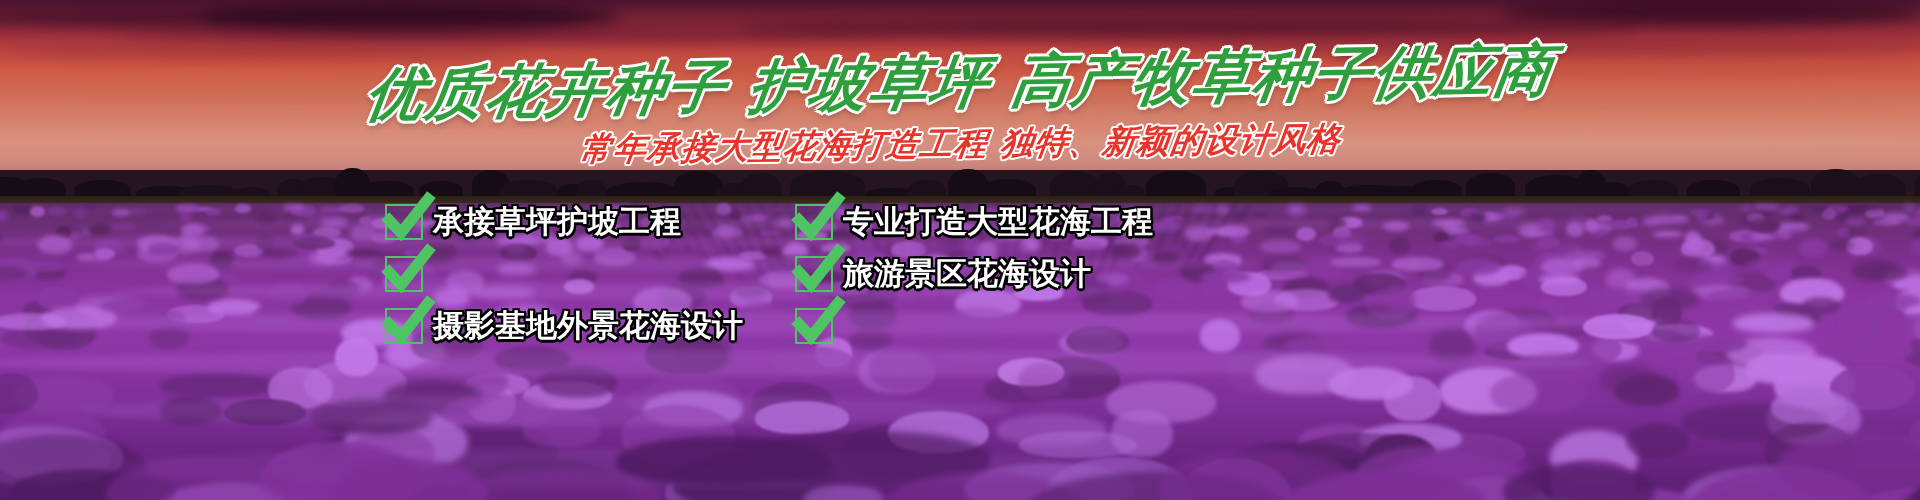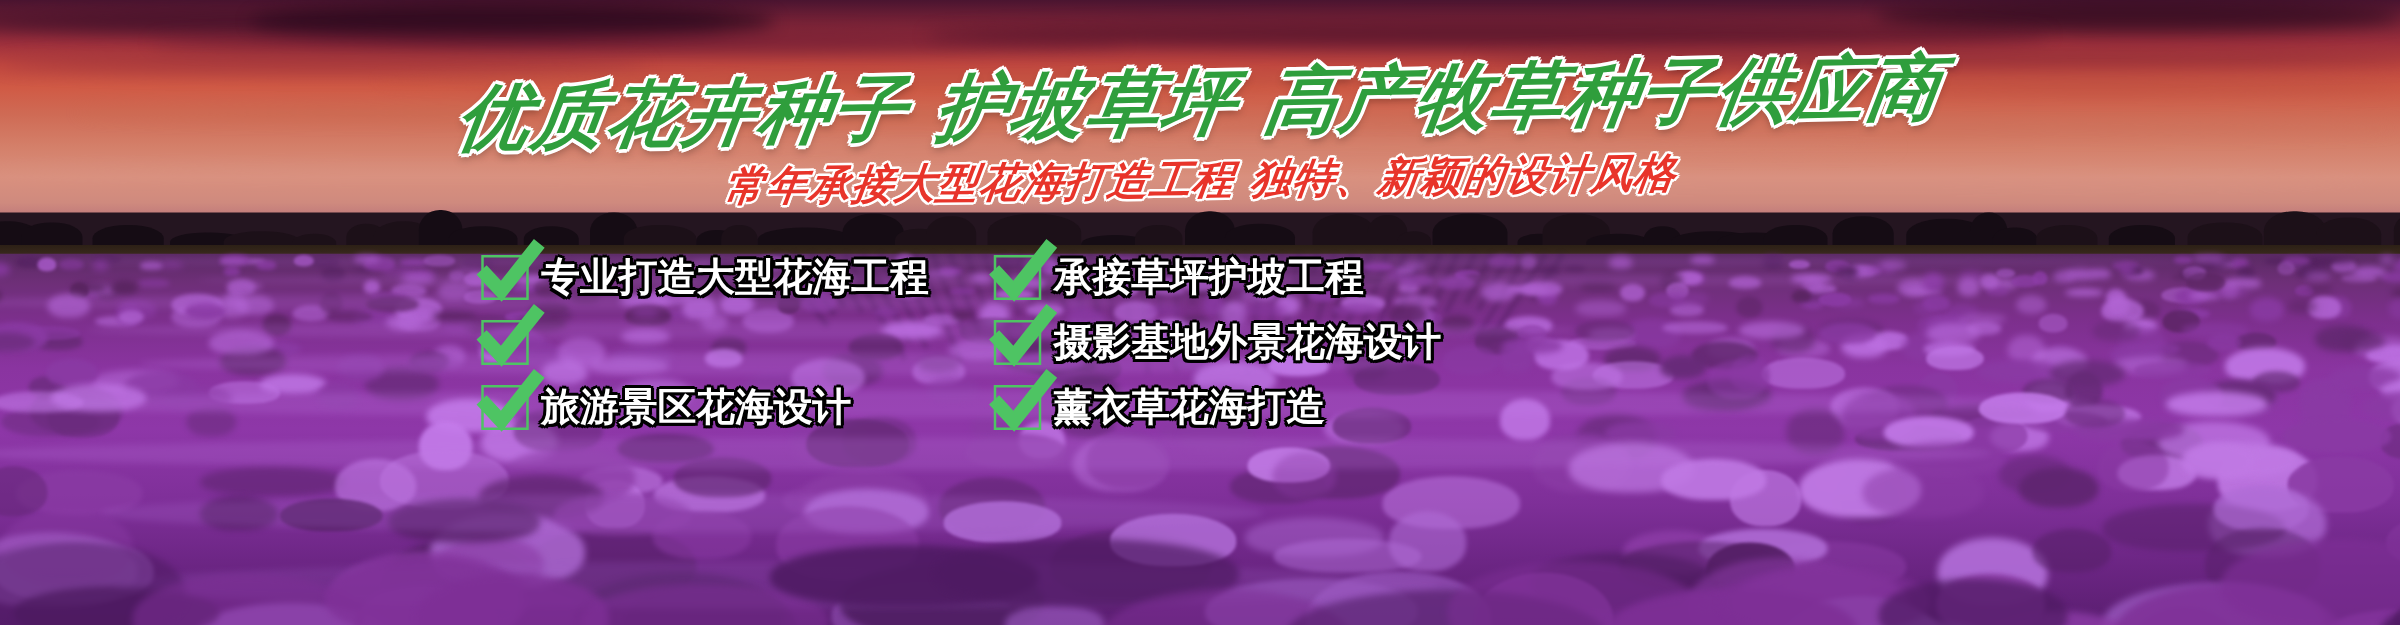--- a/index.html
+++ b/index.html
@@ -958,56 +958,55 @@
     <div class="sub-title">常年承接大型花海打造工程 独特、新颖的设计风格</div>
   </div>
 
   <div class="checklist" id="checklist">
       <div class="check-item">
         <div class="check-box" style="border-color: rgb(78, 196, 99);">
           <svg viewBox="0 0 54 54">
             <path d="M8 27 L20 40 L47 6" fill="none" stroke="#4ec463" stroke-width="11" stroke-linecap="square" stroke-linejoin="miter"></path>
           </svg>
         </div>
+        <span class="check-label" style="color: rgb(255, 255, 255);">承接草坪护坡工程</span>
+      </div>
+      <div class="check-item">
+        <div class="check-box" style="border-color: rgb(78, 196, 99);">
+          <svg viewBox="0 0 54 54">
+            <path d="M8 27 L20 40 L47 6" fill="none" stroke="#4ec463" stroke-width="11" stroke-linecap="square" stroke-linejoin="miter"></path>
+          </svg>
+        </div>
         <span class="check-label" style="color: rgb(255, 255, 255);">专业打造大型花海工程</span>
       </div>
       <div class="check-item">
         <div class="check-box" style="border-color: rgb(78, 196, 99);">
           <svg viewBox="0 0 54 54">
             <path d="M8 27 L20 40 L47 6" fill="none" stroke="#4ec463" stroke-width="11" stroke-linecap="square" stroke-linejoin="miter"></path>
           </svg>
         </div>
-        <span class="check-label" style="color: rgb(255, 255, 255);">承接草坪护坡工程</span>
       </div>
       <div class="check-item">
         <div class="check-box" style="border-color: rgb(78, 196, 99);">
           <svg viewBox="0 0 54 54">
             <path d="M8 27 L20 40 L47 6" fill="none" stroke="#4ec463" stroke-width="11" stroke-linecap="square" stroke-linejoin="miter"></path>
           </svg>
         </div>
+        <span class="check-label" style="color: rgb(255, 255, 255);">旅游景区花海设计</span>
       </div>
       <div class="check-item">
         <div class="check-box" style="border-color: rgb(78, 196, 99);">
           <svg viewBox="0 0 54 54">
             <path d="M8 27 L20 40 L47 6" fill="none" stroke="#4ec463" stroke-width="11" stroke-linecap="square" stroke-linejoin="miter"></path>
           </svg>
         </div>
         <span class="check-label" style="color: rgb(255, 255, 255);">摄影基地外景花海设计</span>
       </div>
       <div class="check-item">
         <div class="check-box" style="border-color: rgb(78, 196, 99);">
           <svg viewBox="0 0 54 54">
             <path d="M8 27 L20 40 L47 6" fill="none" stroke="#4ec463" stroke-width="11" stroke-linecap="square" stroke-linejoin="miter"></path>
           </svg>
         </div>
-        <span class="check-label" style="color: rgb(255, 255, 255);">旅游景区花海设计</span>
-      </div>
-      <div class="check-item">
-        <div class="check-box" style="border-color: rgb(78, 196, 99);">
-          <svg viewBox="0 0 54 54">
-            <path d="M8 27 L20 40 L47 6" fill="none" stroke="#4ec463" stroke-width="11" stroke-linecap="square" stroke-linejoin="miter"></path>
-          </svg>
-        </div>
-        <span class="check-label" style="color: rgb(255, 255, 255);">薰衣草花海打造</span>
       </div>
     </div>
 
 </div>
 
 </body></html>

